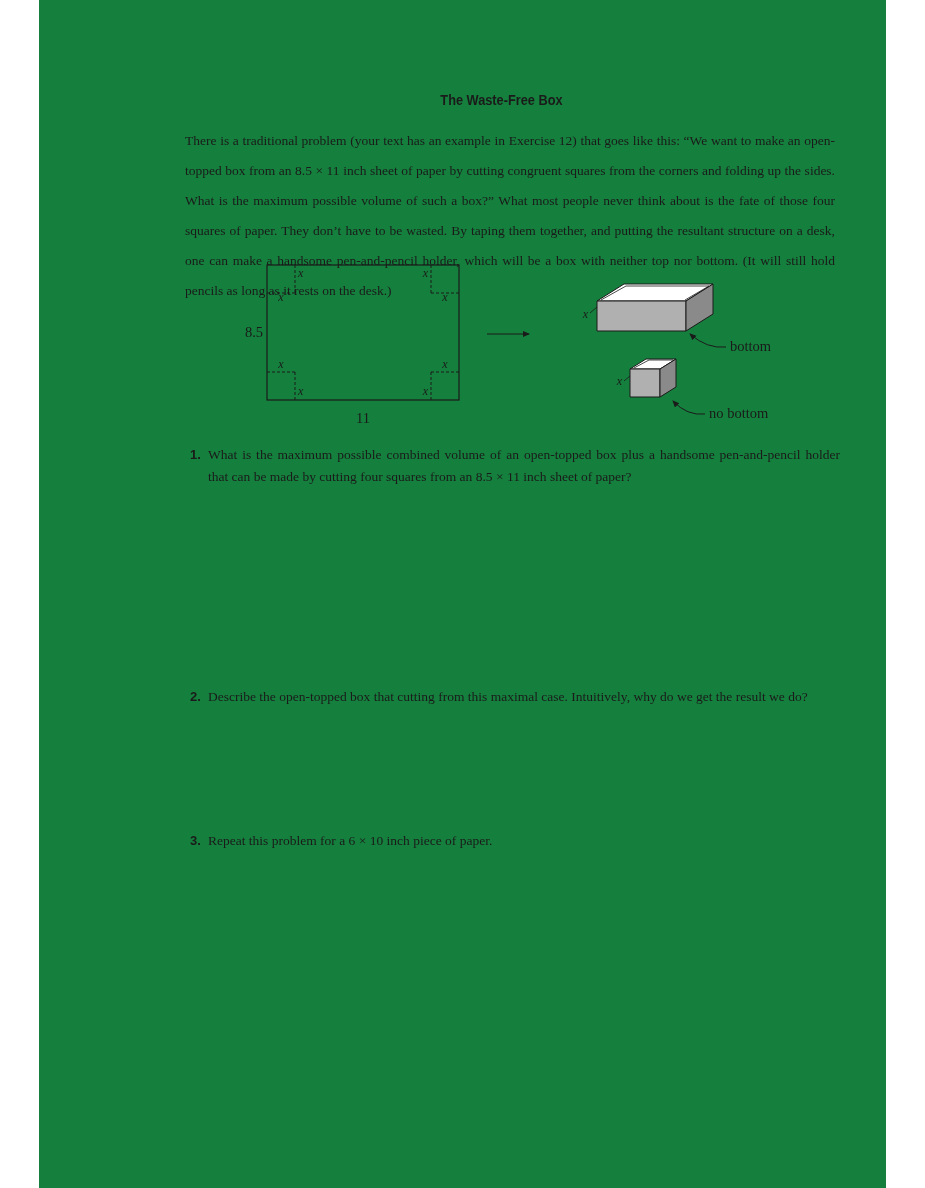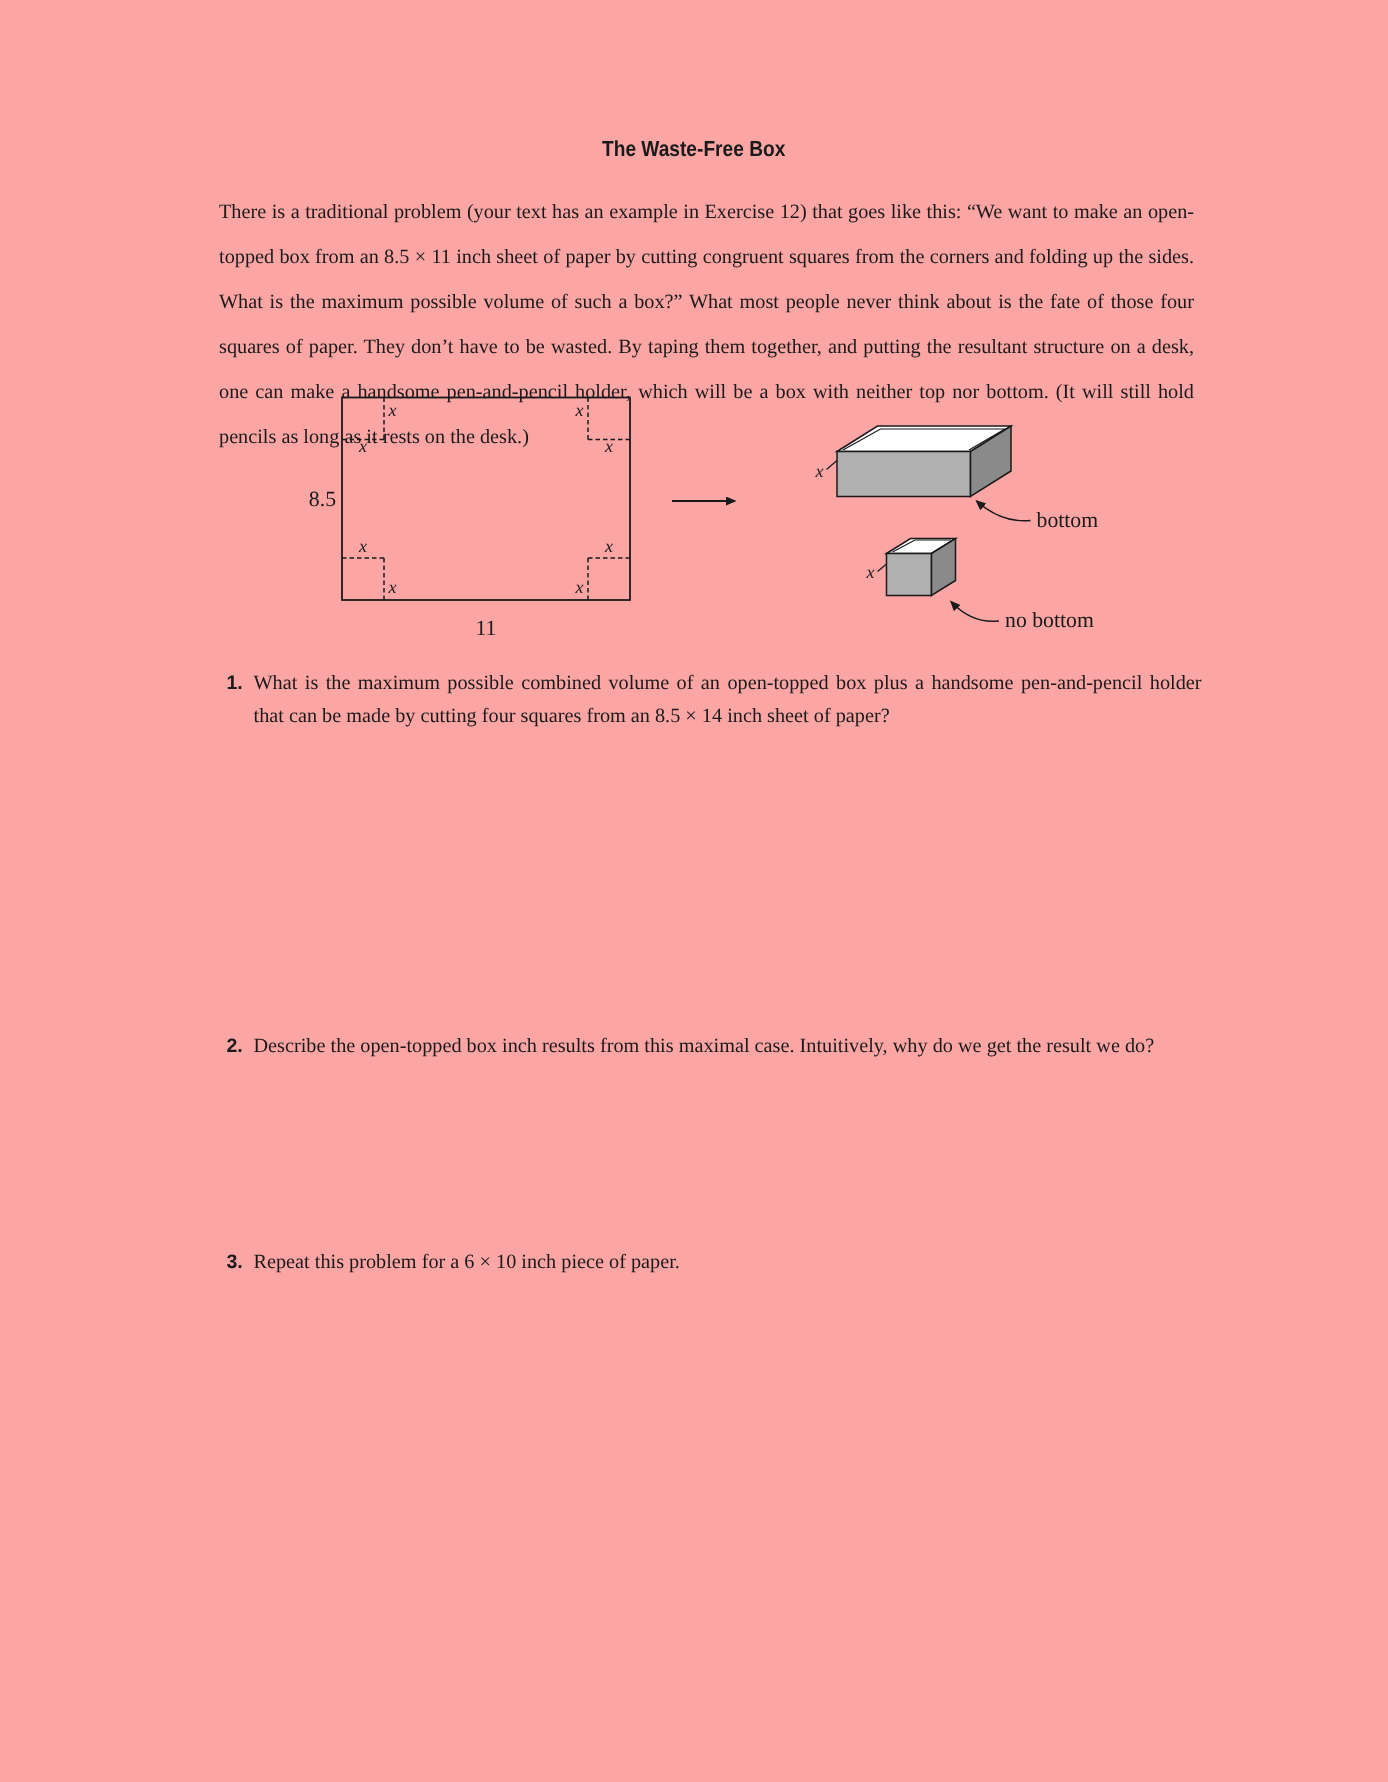--- a/index.html
+++ b/index.html
@@ -3,23 +3,23 @@
 <meta charset="utf-8">
 <style>
   * { margin: 0; padding: 0; box-sizing: border-box; }
   html, body { background: #ffffff; }
   body {
     font-family: "Liberation Serif", serif;
     color: #1a1a1a;
   }
   .page {
     position: relative;
-    width: 925px;
+    width: 847px;
     height: 1188px;
-    background: #fca5a5;
+    background: #15803d;
     margin: 0 auto;
     overflow: hidden;
   }
   .title {
     position: absolute;
     top: 92px;
     left: 0;
     width: 925px;
     text-align: center;
     font-family: "Liberation Sans", sans-serif;
@@ -145,26 +145,26 @@
       </g>
       <text class="xlab" x="443" y="129" text-anchor="end">x</text>
 
       <path d="M526,158 Q508,160 494,145" fill="none" stroke="#1a1a1a" stroke-width="1" marker-end="url(#ah)"></path>
       <text class="caplab" x="530" y="162" text-anchor="start">no bottom</text>
     </svg>
   </div>
 
   <div class="question q1">
     <span class="qnum">1.</span>
-    <span class="qtext">What is the maximum possible combined volume of an open-topped box plus a handsome pen-and-pencil holder that can be made by cutting four squares from an 8.5 × 14 inch sheet of paper?</span>
+    <span class="qtext">What is the maximum possible combined volume of an open-topped box plus a handsome pen-and-pencil holder that can be made by cutting four squares from an 8.5 × 11 inch sheet of paper?</span>
   </div>
 
   <div class="question q2">
     <span class="qnum">2.</span>
-    <span class="qtext">Describe the open-topped box inch results from this maximal case. Intuitively, why do we get the result we do?</span>
+    <span class="qtext">Describe the open-topped box that cutting from this maximal case. Intuitively, why do we get the result we do?</span>
   </div>
 
   <div class="question q3">
     <span class="qnum">3.</span>
     <span class="qtext">Repeat this problem for a 6 × 10 inch piece of paper.</span>
   </div>
 
 </div>
 
 </body></html>

